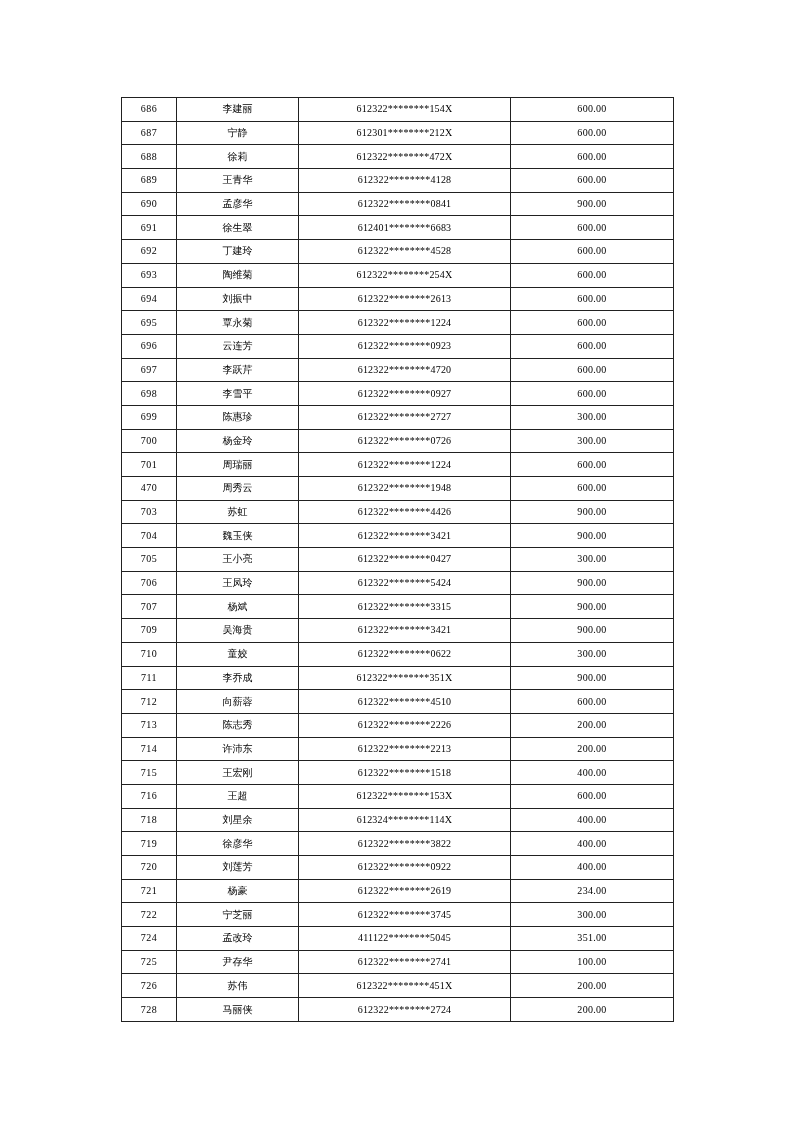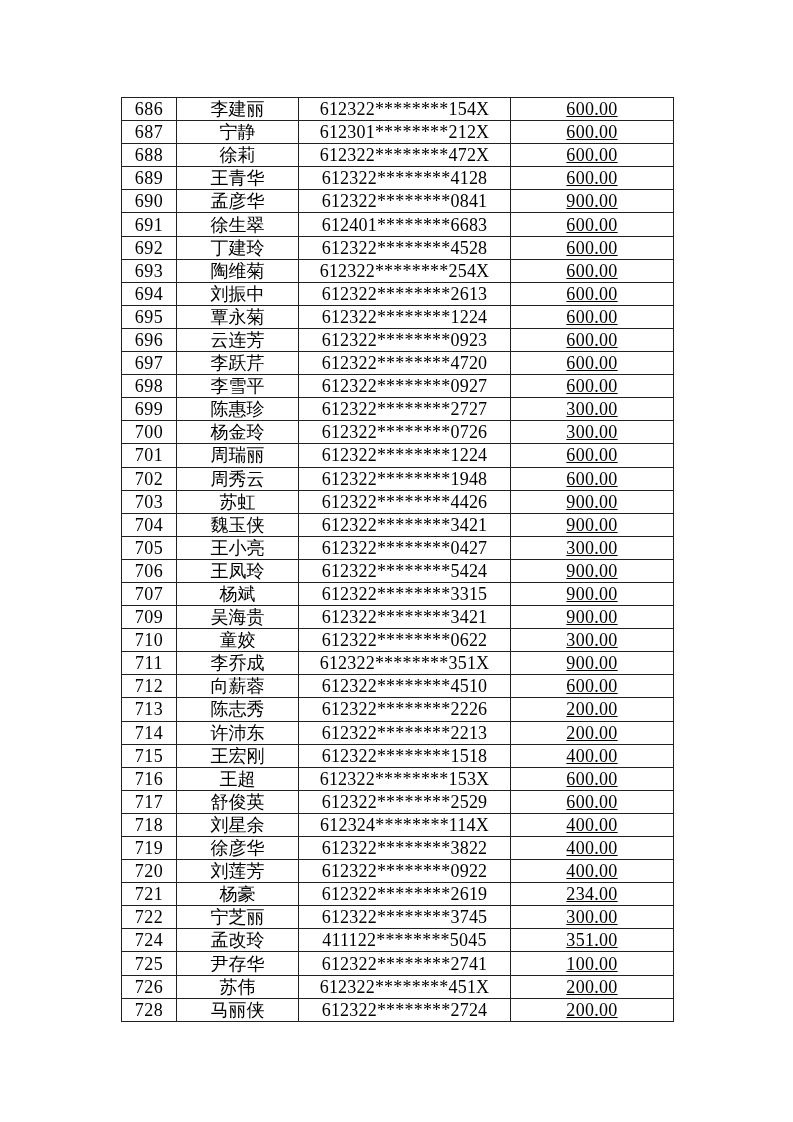--- a/index.html
+++ b/index.html
@@ -21,34 +21,34 @@
     overflow: hidden;
   }
   table.roster {
     position: absolute;
     left: 121px;
     top: 97px;
     width: 552px;
     height: 925px;
     border-collapse: collapse;
     table-layout: fixed;
-    font-size: 18px;
+    font-size: 10px;
   }
   table.roster td {
     border: 1px solid #212121;
     text-align: center;
     vertical-align: middle;
     padding: 0;
     white-space: nowrap;
     overflow: hidden;
     line-height: 1;
   }
   td.c-num    { letter-spacing: 0.5px; }
   td.c-id     { letter-spacing: 0.2px; }
-  td.c-amount { letter-spacing: 0.3px; text-decoration: underline; }
+  td.c-amount { letter-spacing: 0.3px; }
 </style>
 </head>
 <body>
 
 <div class="page">
   <table class="roster">
     <colgroup>
       <col style="width:55px">
       <col style="width:122px">
       <col style="width:212px">
@@ -145,21 +145,21 @@
           <td class="c-id">612322********0726</td>
           <td class="c-amount">300.00</td>
         </tr>
         <tr>
           <td class="c-num">701</td>
           <td class="c-name">周瑞丽</td>
           <td class="c-id">612322********1224</td>
           <td class="c-amount">600.00</td>
         </tr>
         <tr>
-          <td class="c-num">702</td>
+          <td class="c-num">470</td>
           <td class="c-name">周秀云</td>
           <td class="c-id">612322********1948</td>
           <td class="c-amount">600.00</td>
         </tr>
         <tr>
           <td class="c-num">703</td>
           <td class="c-name">苏虹</td>
           <td class="c-id">612322********4426</td>
           <td class="c-amount">900.00</td>
         </tr>
@@ -226,26 +226,20 @@
         <tr>
           <td class="c-num">715</td>
           <td class="c-name">王宏刚</td>
           <td class="c-id">612322********1518</td>
           <td class="c-amount">400.00</td>
         </tr>
         <tr>
           <td class="c-num">716</td>
           <td class="c-name">王超</td>
           <td class="c-id">612322********153X</td>
-          <td class="c-amount">600.00</td>
-        </tr>
-        <tr>
-          <td class="c-num">717</td>
-          <td class="c-name">舒俊英</td>
-          <td class="c-id">612322********2529</td>
           <td class="c-amount">600.00</td>
         </tr>
         <tr>
           <td class="c-num">718</td>
           <td class="c-name">刘星余</td>
           <td class="c-id">612324********114X</td>
           <td class="c-amount">400.00</td>
         </tr>
         <tr>
           <td class="c-num">719</td>

